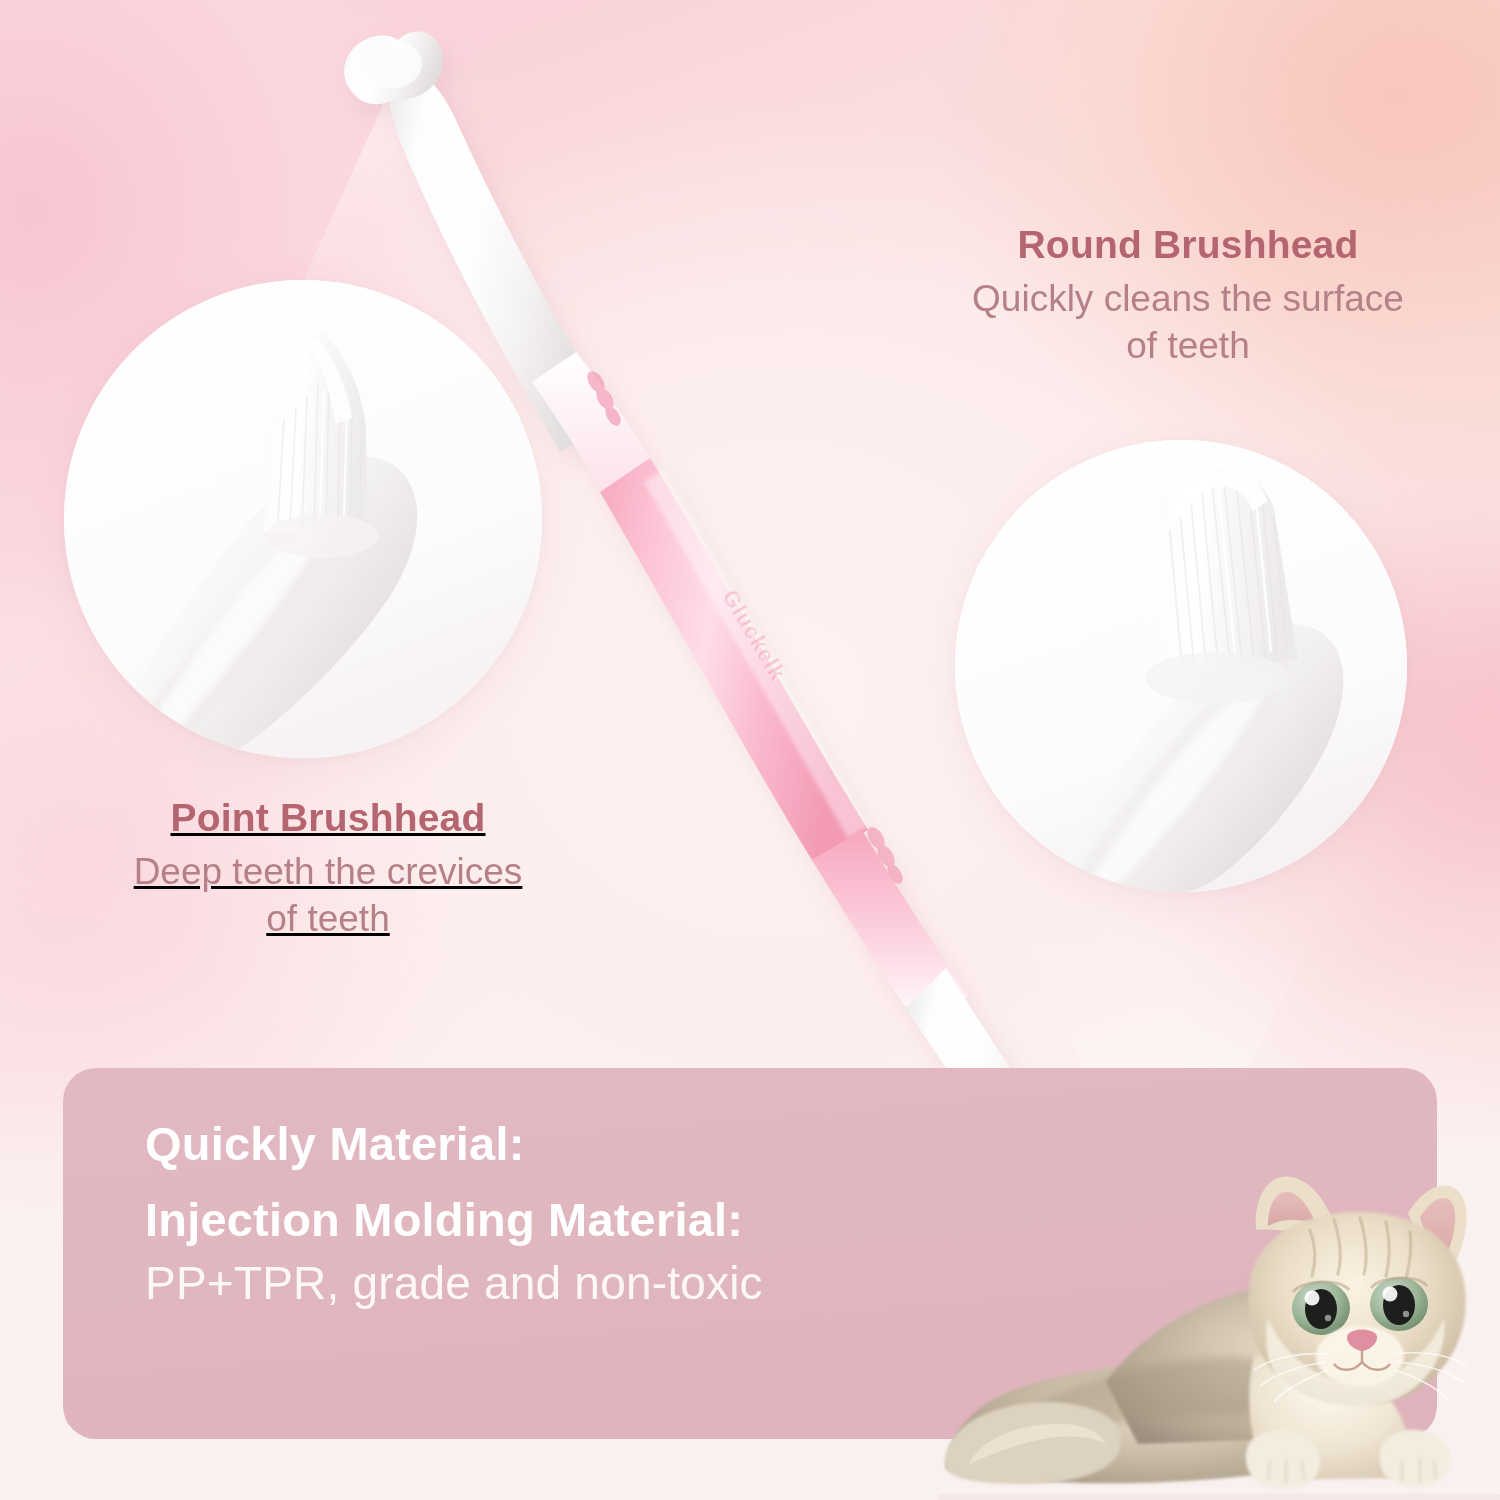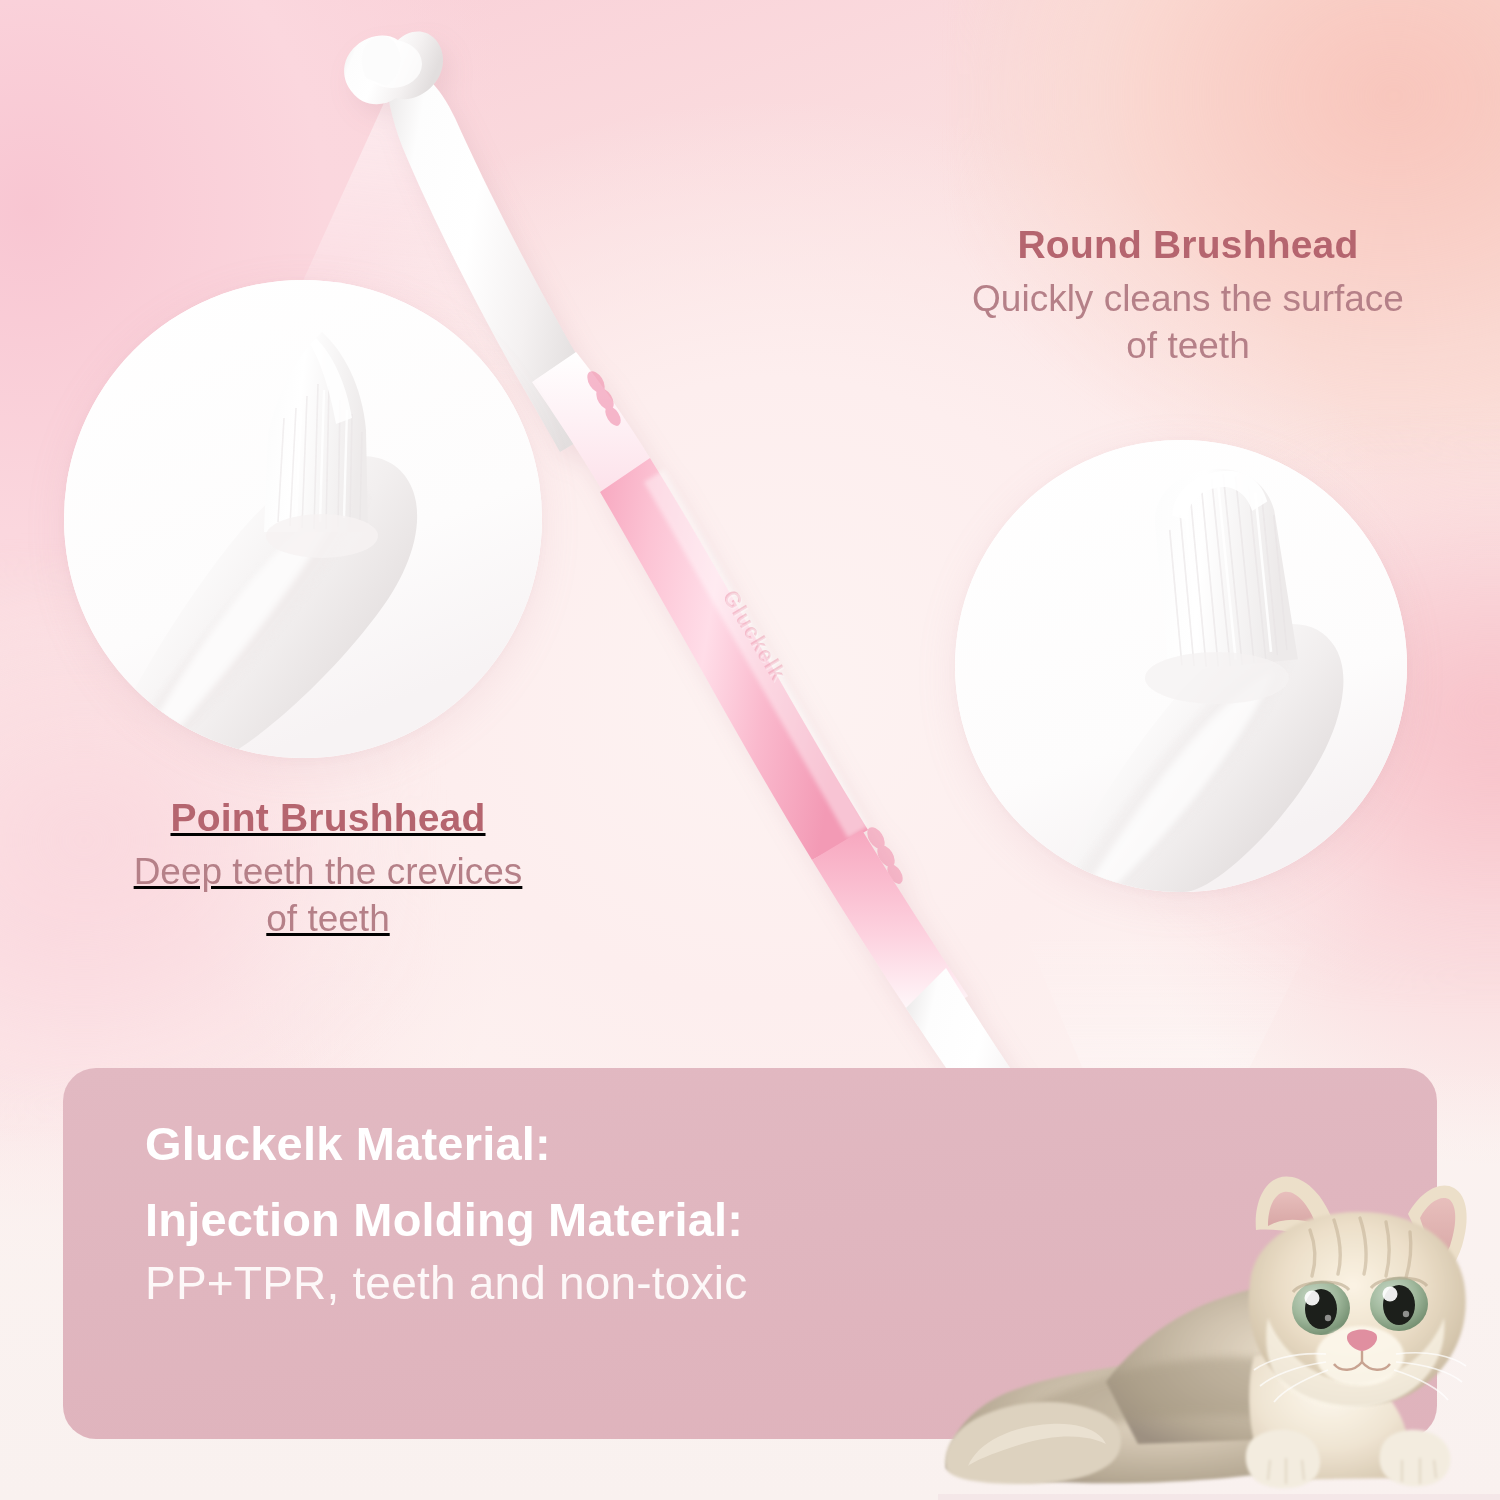--- a/index.html
+++ b/index.html
@@ -412,25 +412,25 @@
     <div class="label-title">Point Brushhead</div>
     <div class="label-desc">
       <div>Deep teeth the crevices</div>
       <div>of teeth</div>
     </div>
   </div>
 
   <div id="banner">
     <div class="banner-rows">
       <div class="banner-row">
-        <div class="banner-head">Gluckelk Material:</div>
+        <div class="banner-head">Quickly Material:</div>
       </div>
       <div class="banner-row">
         <div class="banner-head">Injection Molding Material:</div>
-        <div class="banner-sub">PP+TPR, teeth and non-toxic</div>
+        <div class="banner-sub">PP+TPR, grade and non-toxic</div>
       </div>
     </div>
   </div>
 
   <div id="cat">
     <svg width="562" height="332" viewBox="0 0 562 332">
       <defs>
         <radialGradient id="furBody" cx="0.62" cy="0.42" r="0.72">
           <stop offset="0%" stop-color="#e8dcc9"></stop>
           <stop offset="42%" stop-color="#cfc2ae"></stop>

